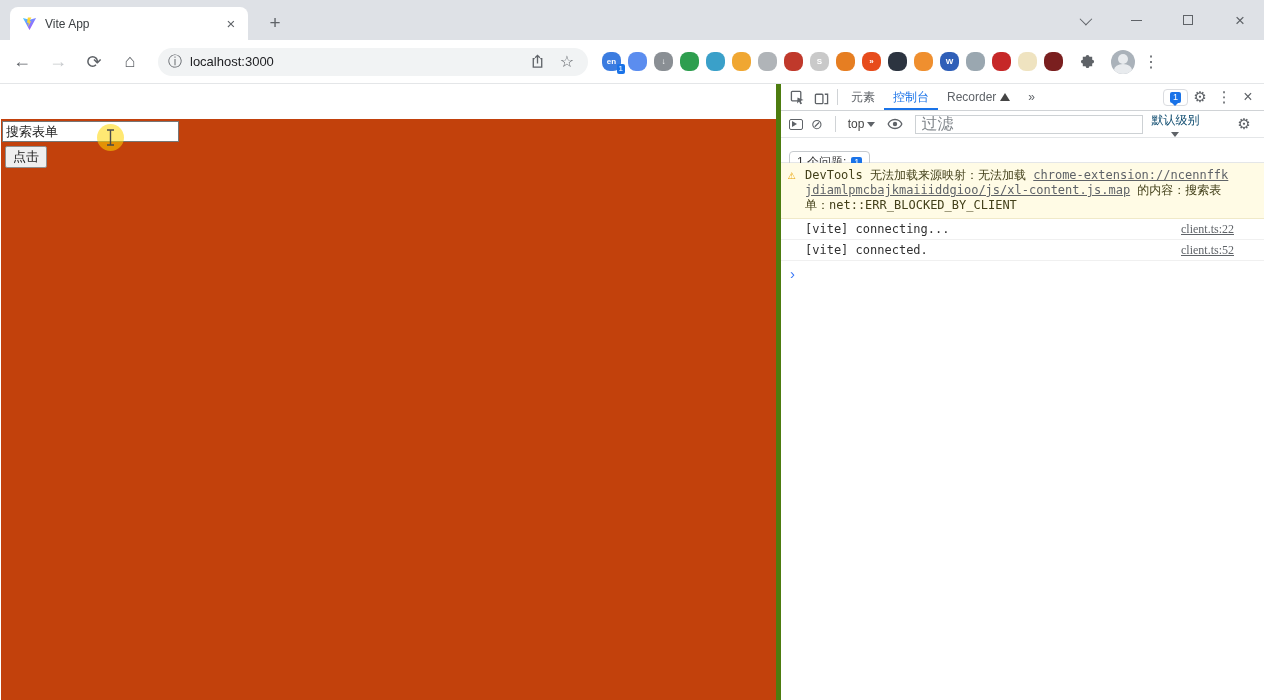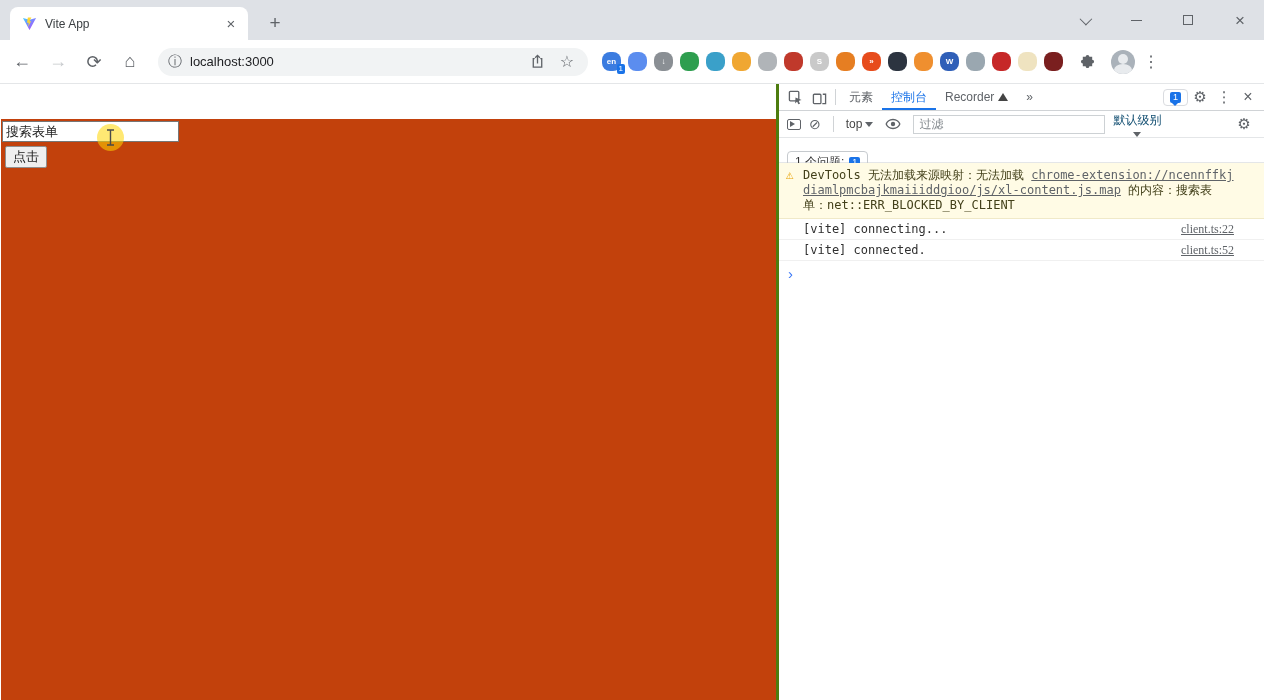--- a/index.html
+++ b/index.html
@@ -50,21 +50,21 @@
   .search-input { position:absolute; left:1px; top:2px; width:177px; height:21px; border:1px solid #767676;
     font-size:13px; padding:0 3px; color:#222; background:#fff; font-family:"Liberation Sans", sans-serif; }
   .click-btn { position:absolute; left:4px; top:27px; font-size:13px; color:#222; background:#efefef;
     border:1px solid #8f8f8f; border-radius:2px; padding:1px 7px; font-family:"Liberation Sans", sans-serif; }
   .cursor-halo { position:absolute; left:96px; top:5px; width:27px; height:27px; border-radius:50%;
     background:rgba(255,213,0,.55); }
   .ibeam { position:absolute; left:105px; top:10px; }
 
   
   .devtools { position:absolute; left:776px; top:84px; width:488px; height:616px; background:#fff;
-    border-left:3px solid #4d7c0f; font-size:12px; color:#333; }
+    border-left:5px solid #4d7c0f; font-size:12px; color:#333; }
   .dt-row { display:flex; align-items:center; }
   .dt-tabs { height:27px; border-bottom:1px solid #d0d3d6; padding:0 4px; }
   .dt-ic { width:24px; height:24px; display:flex; align-items:center; justify-content:center; color:#5f6368; }
   .dt-sep { width:1px; height:16px; background:#d0d3d6; margin:0 4px; }
   .dt-tab { padding:0 9px; height:26px; display:flex; align-items:center; color:#5f6368; gap:4px; }
   .dt-tab.active { color:#1a73e8; box-shadow:inset 0 -2px 0 #1a73e8; }
   .rec-warn { width:0; height:0; border-left:5px solid transparent; border-right:5px solid transparent;
     border-bottom:8px solid #444; }
   .dt-spacer { flex:1; }
   .bubble { background:#1a73e8; color:#fff; font-size:9px; border-radius:2px; padding:0 3px; line-height:11px;
@@ -77,21 +77,21 @@
   .dt-close { font-size:16px; color:#5f6368; }
 
   .dt-console-bar { height:27px; border-bottom:1px solid #e4e6e8; padding:0 8px; gap:8px; }
   .sidebar-ic { width:14px; height:11px; border:1.3px solid #5f6368; border-radius:2px; position:relative; }
   .sidebar-ic:before { content:""; position:absolute; left:2px; top:1.5px; border-top:3px solid transparent;
     border-bottom:3px solid transparent; border-left:5px solid #5f6368; }
   .clear-ic { font-size:14px; color:#5f6368; }
   .ctx-select { color:#474747; display:flex; align-items:center; gap:3px; }
   .caret { width:0; height:0; border-left:4px solid transparent; border-right:4px solid transparent;
     border-top:5px solid #5f6368; }
-  .filter-box { width:192px; height:19px; border:1px solid #cdd1d4; font-size:12px; padding:0 5px;
+  .filter-box { width:228px; height:19px; border:1px solid #cdd1d4; font-size:16px; padding:0 5px;
     font-family:"Liberation Sans", sans-serif; color:#333; }
   .filter-box::placeholder { color:#80868b; }
   .levels { color:#0c4a6e; display:flex; align-items:center; gap:3px;flex-direction:column; }
 
   .dt-issue-row { height:25px; padding:0 8px; border-bottom:1px solid #e4e6e8; }
   .issue-chip { border:1px solid #c6cace; border-radius:4px; padding:2px 7px; display:flex; align-items:center; gap:5px; color:#333;margin-top:24px; }
 
   .mono { font-family:"DejaVu Sans Mono", monospace; font-size:12px; }
   .dt-warning { background:#fffbe5; border-bottom:1px solid #f0e9c8; padding:5px 30px 5px 24px;
     position:relative; line-height:15px; color:#43401a; word-break:break-all; }

